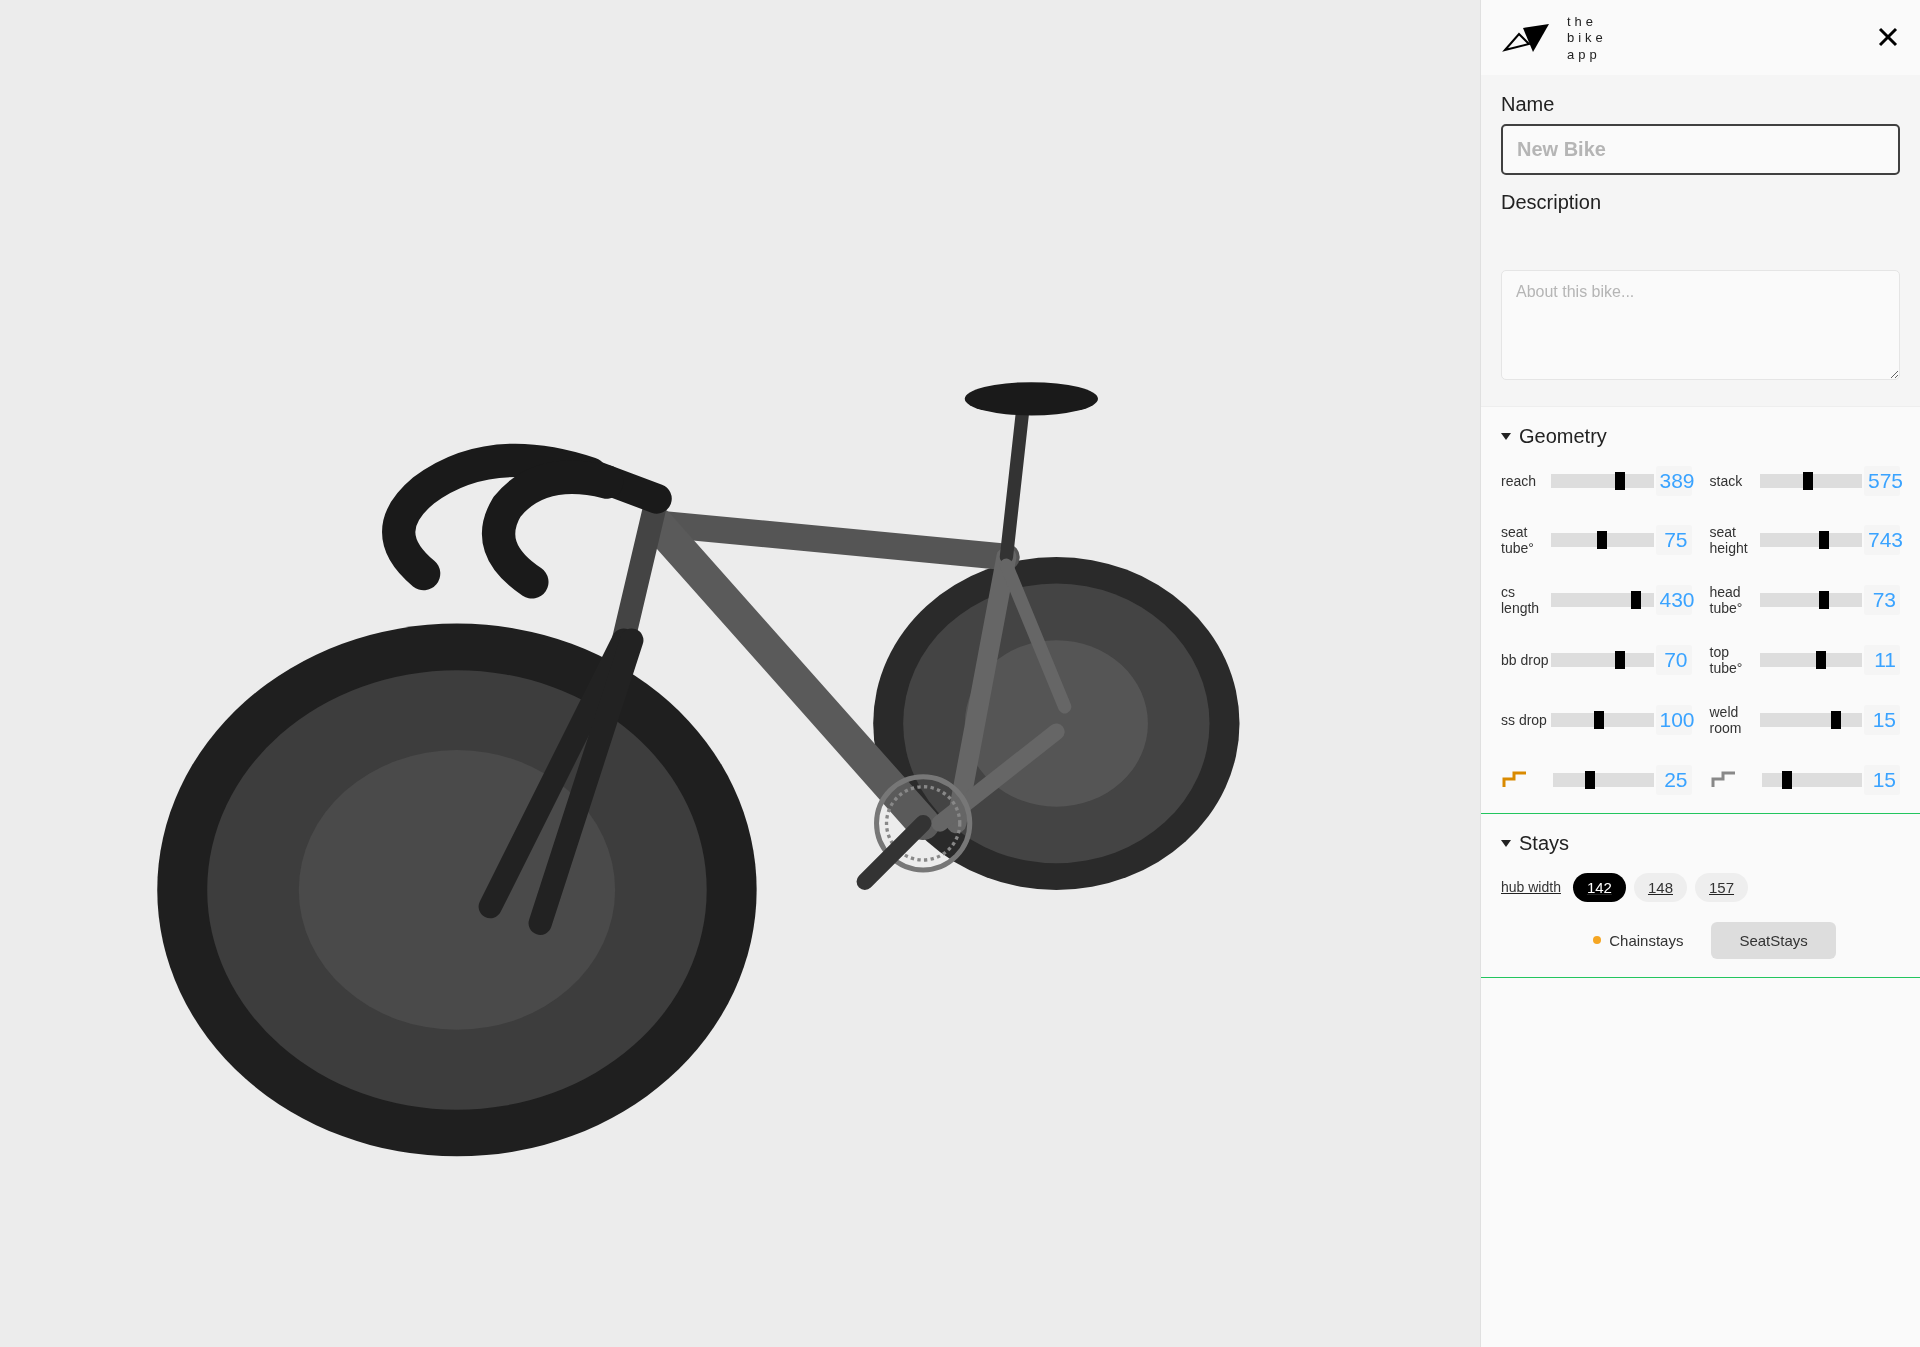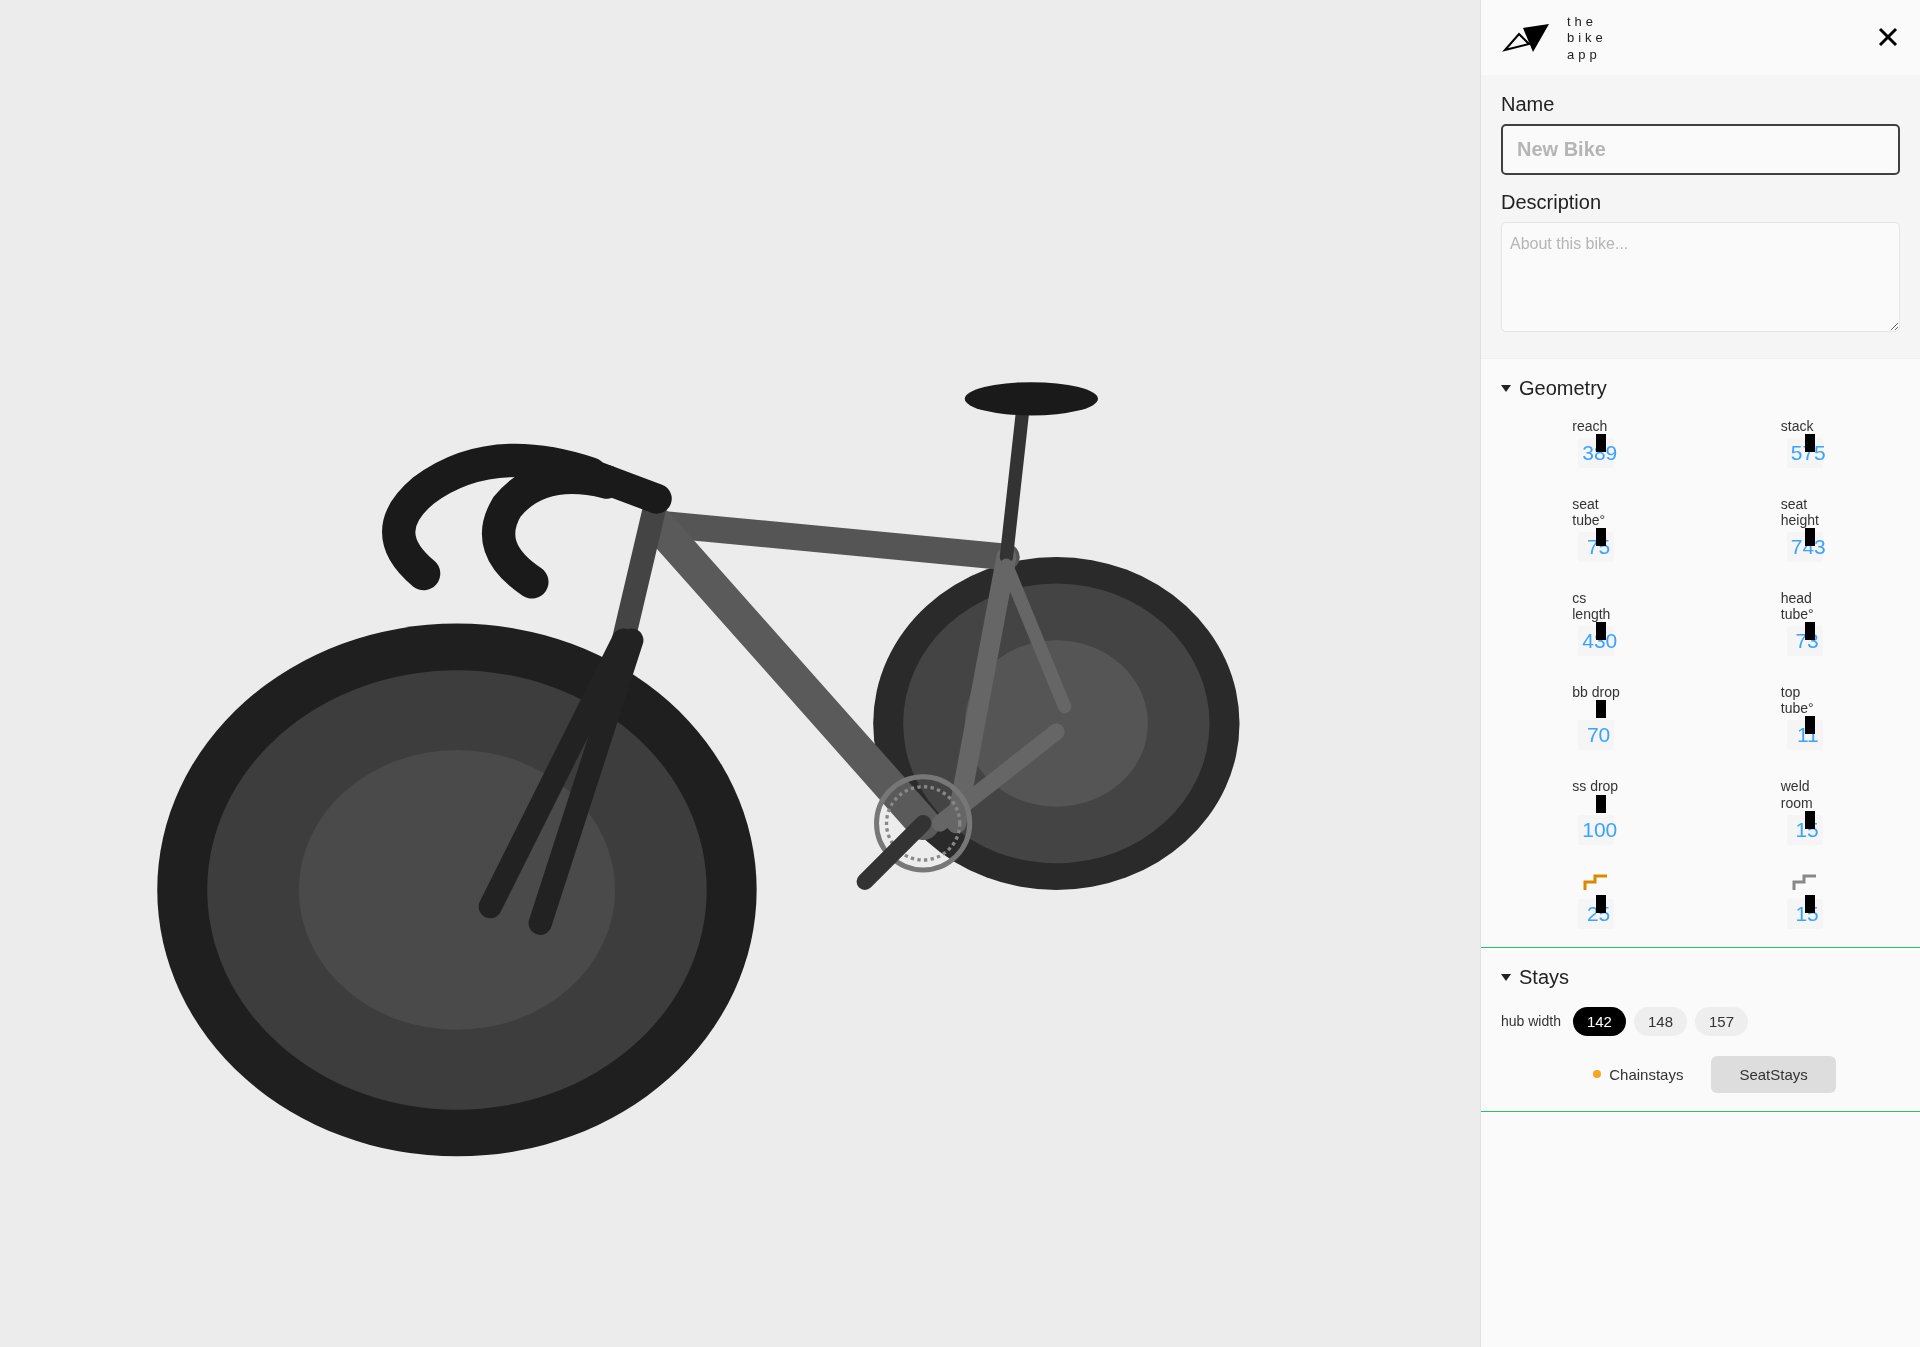--- a/index.html
+++ b/index.html
@@ -9,35 +9,35 @@
 .bike-svg { width: 90%; height: auto; }
 .panel { width: 440px; background: #fafafa; border-left: 1px solid #e0e0e0; overflow-y: auto; display: flex; flex-direction: column; }
 .panel-header { display: flex; align-items: center; justify-content: space-between; padding: 14px 18px 12px; }
 .brand { display: flex; align-items: center; gap: 12px; }
 .brand-text { font-size: 13px; line-height: 1.25; letter-spacing: 4px; color: #222; }
 .close-btn { background: none; border: none; cursor: pointer; padding: 4px; font-size: 26px; line-height: 1; }
 .info-section { background: #f5f5f5; padding: 18px 20px 22px; border-bottom: 1px solid #eee; }
 .field-label { font-size: 20px; font-weight: 500; color: #222; margin-bottom: 8px; display: block; }
 .text-input { width: 100%; padding: 12px 14px; font-size: 20px; border: 2px solid #404040; border-radius: 5px; color: #333; font-weight: 600; background: #fafafa; }
 .text-input::placeholder { color: #b5b5b5; font-weight: 600; }
-.textarea { width: 100%; padding: 12px 8px; font-size: 16px; border: 1px solid #e5e5e5; border-radius: 5px; resize: vertical; height: 110px; background: #fafafa; font-family: inherit; }
+.textarea { width: 100%; padding: 12px 14px; font-size: 16px; border: 1px solid #e5e5e5; border-radius: 5px; resize: vertical; height: 110px; background: #fafafa; font-family: inherit; margin-top: 48px; }
 .textarea::placeholder { color: #b5b5b5; }
 .section { padding: 18px 20px; border-bottom: 1px solid #22c55e; }
 .section-header { display: flex; align-items: center; gap: 8px; margin-bottom: 18px; cursor: pointer; }
 .section-title { font-size: 20px; font-weight: 500; color: #222; }
 .caret { width: 0; height: 0; border-left: 5px solid transparent; border-right: 5px solid transparent; border-top: 7px solid #222; }
 .geo-grid { display: grid; grid-template-columns: 1fr 1fr; gap: 28px 18px; }
-.geo-row { display: flex; align-items: center; gap: 2px; flex-direction: column; }
+.geo-row { display: flex; align-items: center; gap: 2px; }
 .geo-label { font-size: 14px; color: #333; width: 48px; line-height: 1.15; flex-shrink: 0; }
 .geo-icon { width: 28px; height: 20px; flex-shrink: 0; display: flex; align-items: center; justify-content: center; }
 .slider-wrap { flex: 1; position: relative; height: 14px; display: flex; align-items: center; }
 .slider-track { position: absolute; width: 100%; height: 14px; background: #ddd; }
 .slider-thumb { position: absolute; width: 10px; height: 18px; background: #000; top: -2px; }
 .geo-value { width: 36px; text-align: right; font-size: 21px; color: #3aa3ff; font-weight: 500; padding: 3px 4px; background: #f5f5f5; border-radius: 3px; }
-.hub-row { display: flex; align-items: center; gap: 12px; margin-bottom: 20px; }
+.hub-row { display: flex; align-items: center; gap: 12px; margin-bottom: 20px; text-decoration: underline; }
 .hub-label { font-size: 14px; color: #333; }
 .pill-group { display: flex; gap: 8px; }
 .pill { padding: 6px 14px; border-radius: 18px; font-size: 15px; background: #eee; border: none; cursor: pointer; color: #333; }
 .pill.active { background: #000; color: #fff; }
 .tab-row { display: flex; gap: 0; justify-content: center; }
 .tab { padding: 10px 28px; font-size: 15px; background: none; border: none; cursor: pointer; color: #333; border-radius: 6px; display: flex; align-items: center; gap: 8px; }
 .tab.inactive { background: #ddd; }
 .tab-dot { width: 8px; height: 8px; border-radius: 50%; background: #f5a623; display: inline-block; }
 .spacer { height: 16px; }
 </style>

